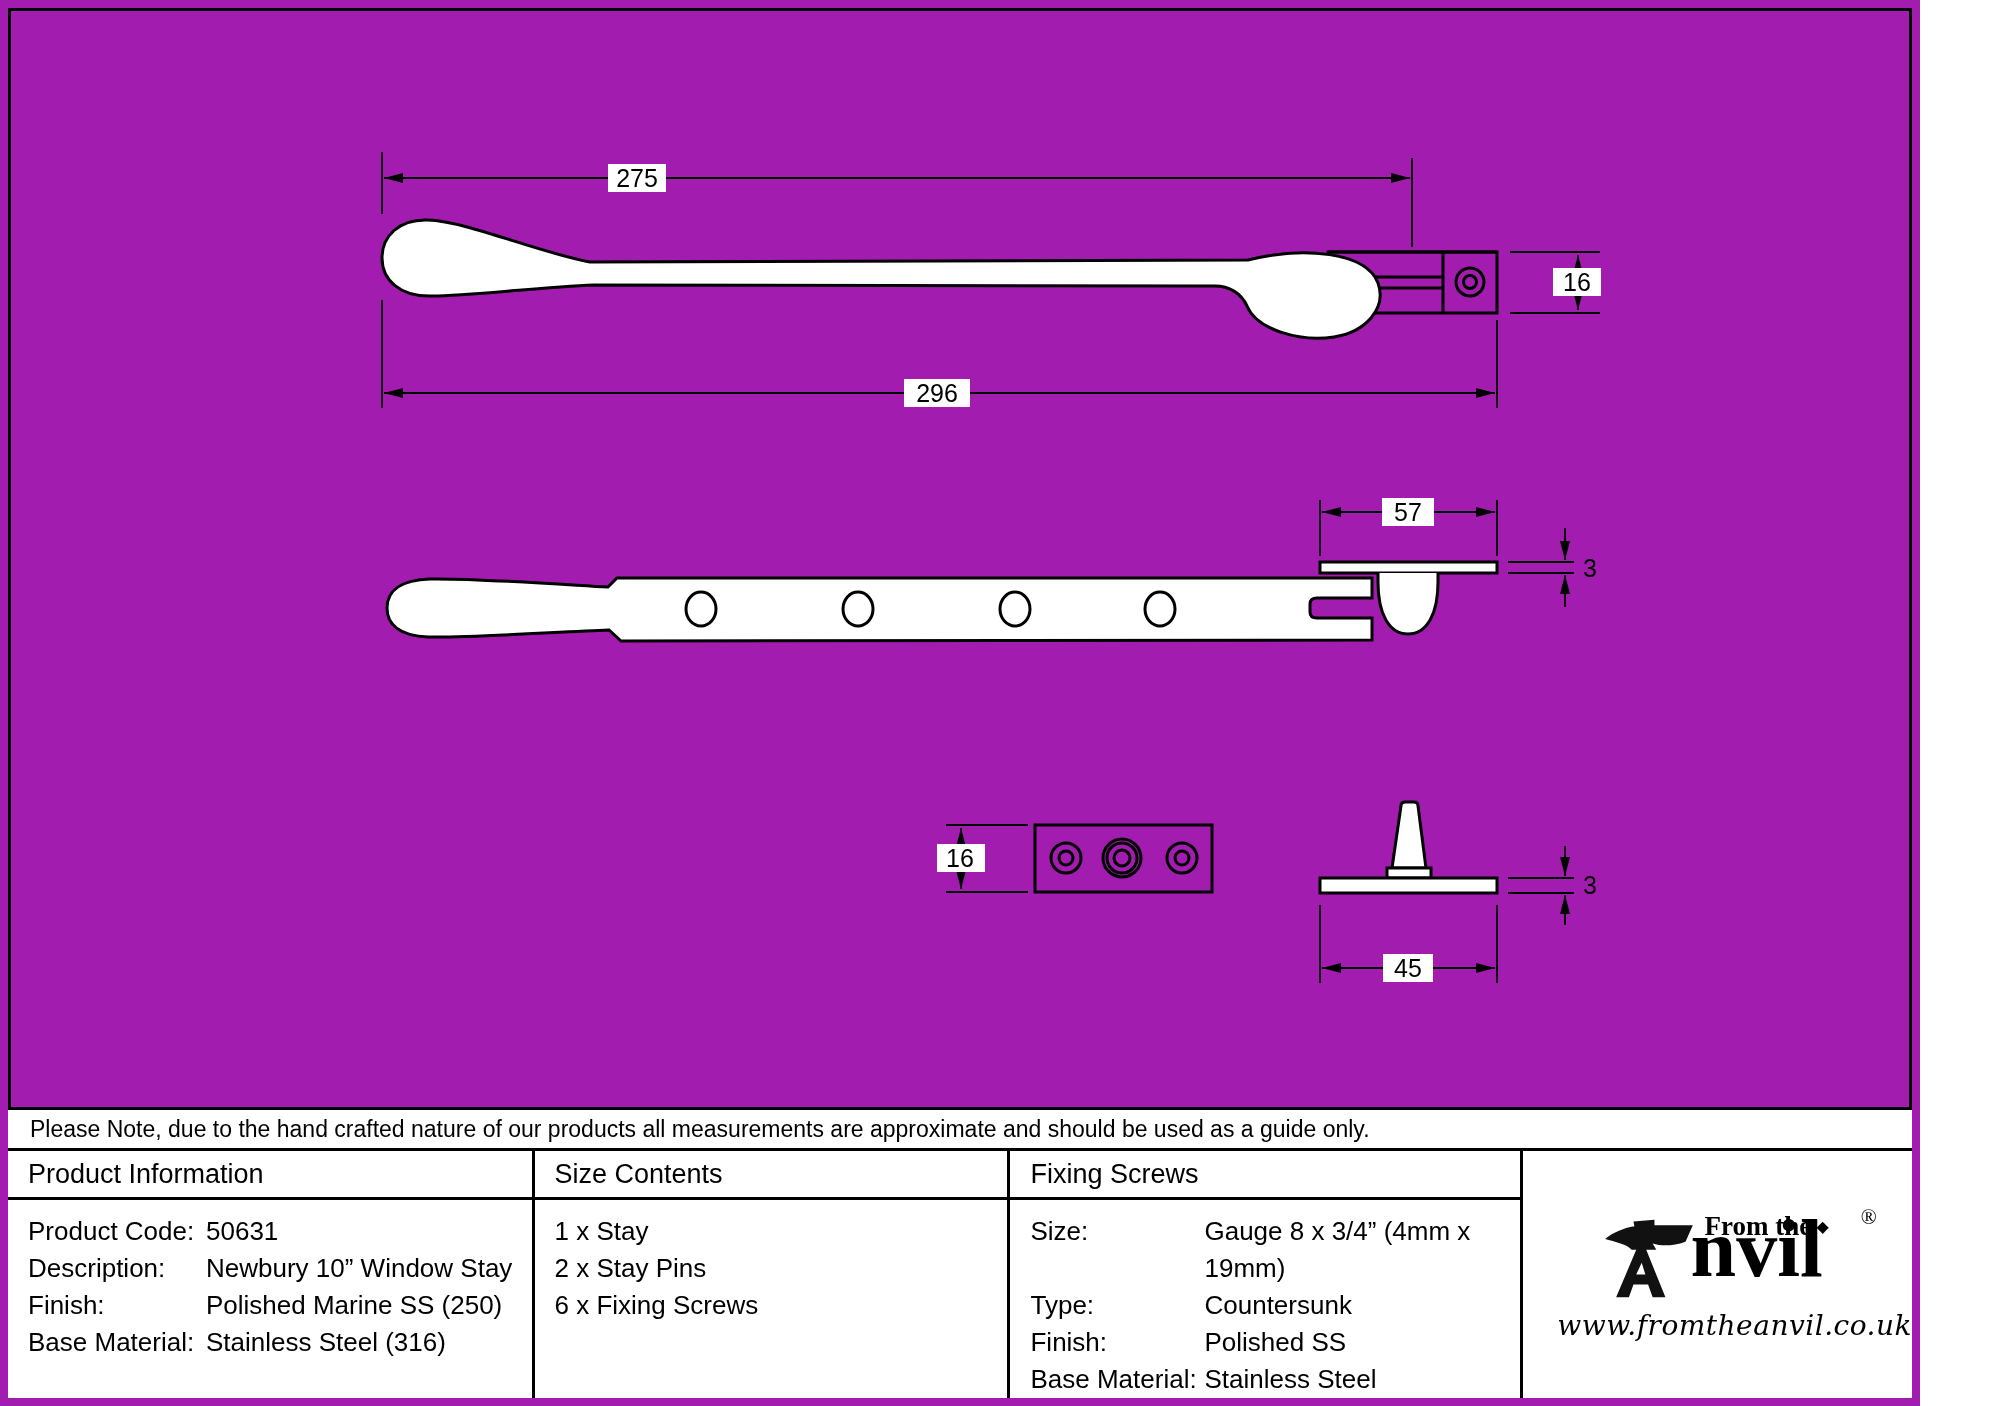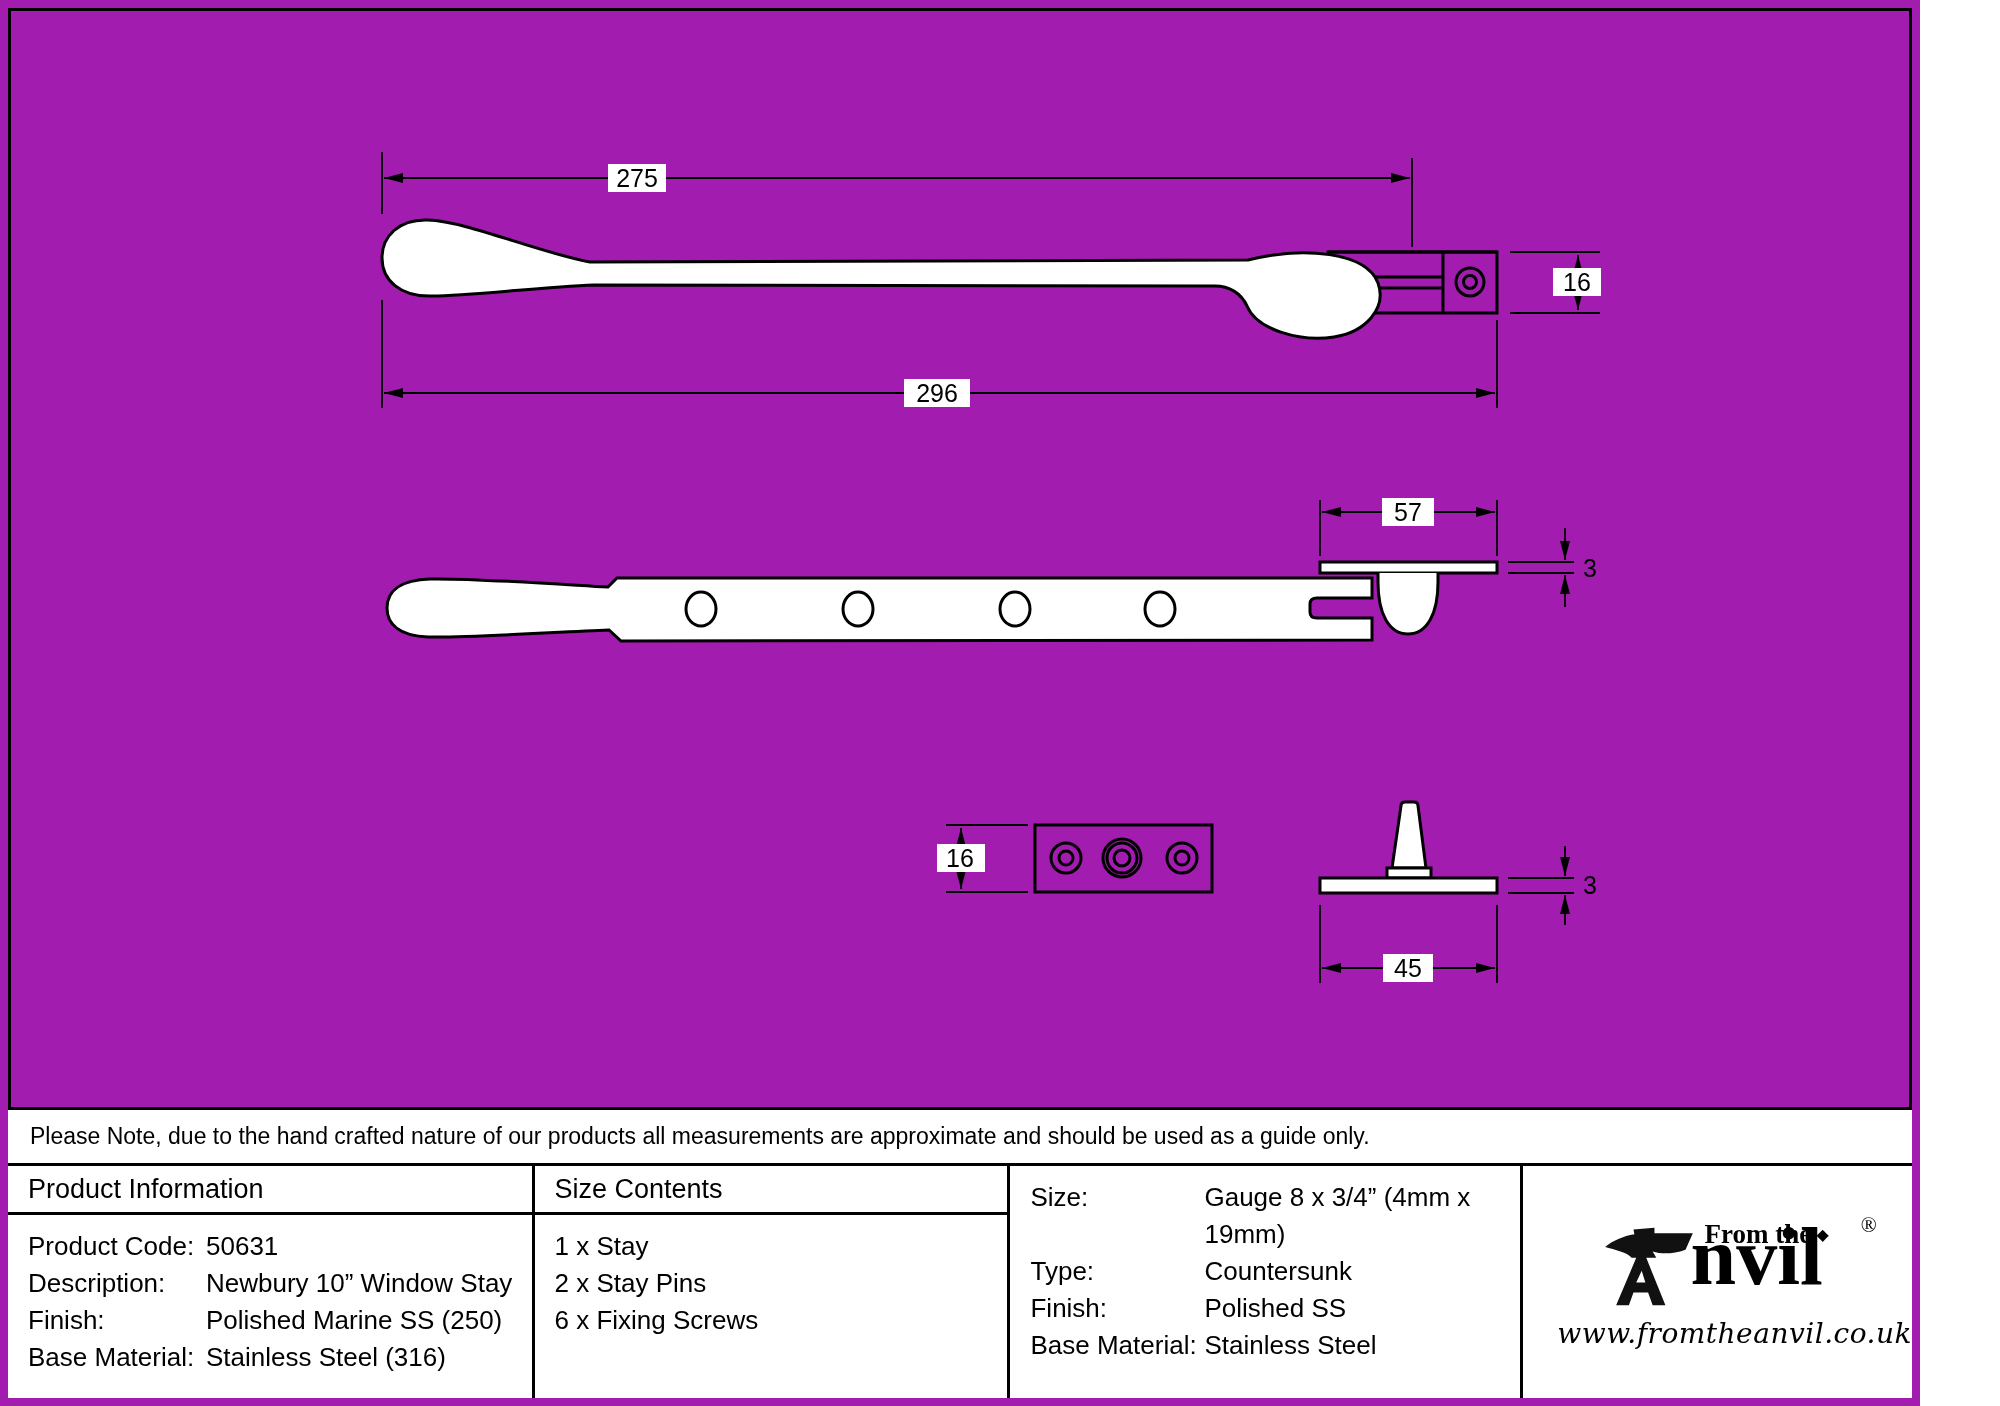--- a/index.html
+++ b/index.html
@@ -221,20 +221,21 @@
       <div class="col col-pack">
         <div class="col-header">Size Contents</div>
         <div class="col-body">
           <div class="kv">1 x Stay</div>
           <div class="kv">2 x Stay Pins</div>
           <div class="kv">6 x Fixing Screws</div>
         </div>
       </div>
 
       <div class="col col-fix">
+        <div class="col-header">Fixing Screws</div>
         <div class="col-body">
           <div class="kv">
             <span class="k">Size:</span>
             <span class="v">Gauge 8 x 3/4” (4mm x 19mm)</span>
           </div>
           <div class="kv">
             <span class="k">Type:</span>
             <span class="v">Countersunk</span>
           </div>
           <div class="kv">

